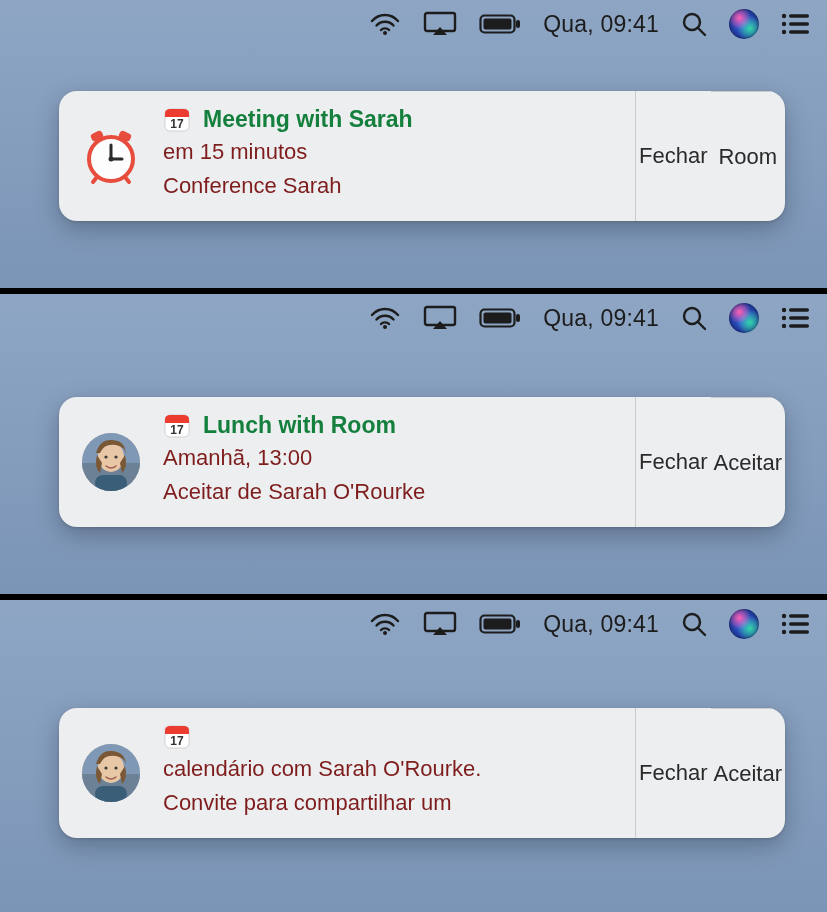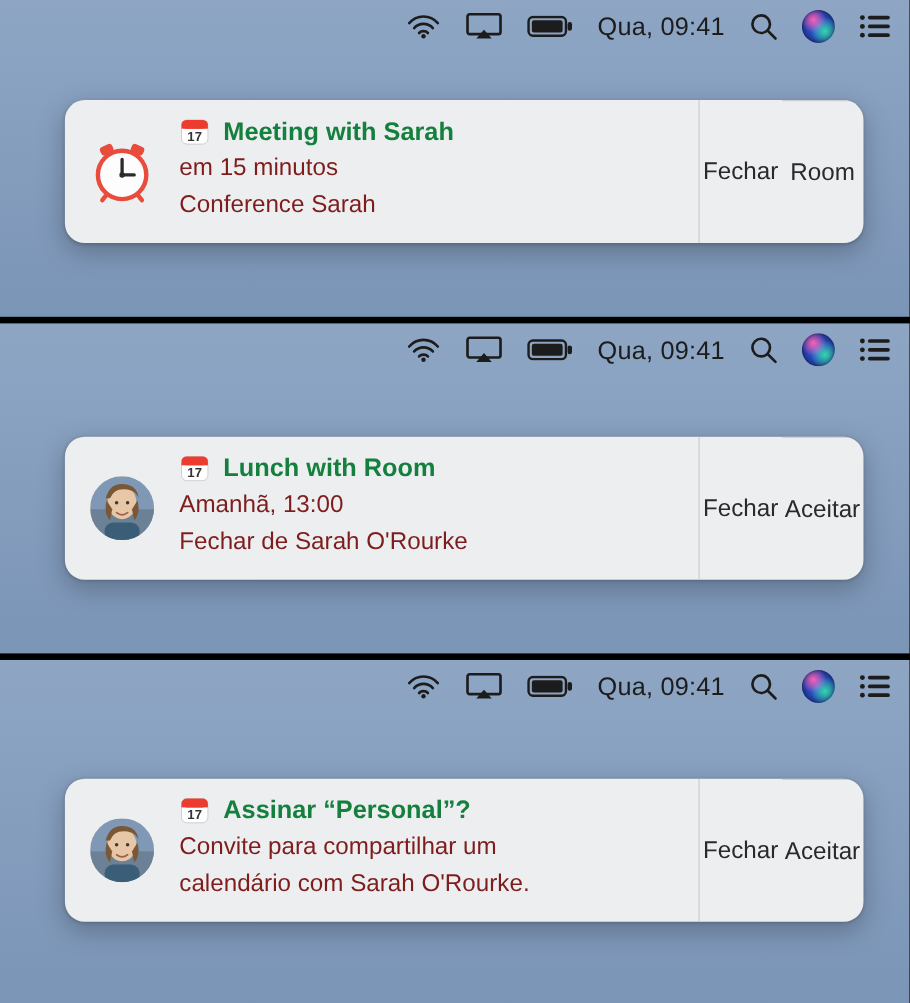--- a/index.html
+++ b/index.html
@@ -297,21 +297,21 @@
           <svg width="26" height="26" viewBox="0 0 26 26">
               <rect x="1" y="3" width="24" height="22" rx="5" fill="#fff" stroke="#bbb" stroke-width="0.6"></rect>
               <rect x="1" y="3" width="24" height="8" rx="5" fill="#ec3b2f"></rect>
               <rect x="1" y="8" width="24" height="3" fill="#ec3b2f"></rect>
               <text x="13" y="22" text-anchor="middle" font-size="12" font-weight="600" fill="#333" font-family="Helvetica">17</text>
             </svg>
         </span>
         <span class="card-title">Lunch with Room</span>
       </div>
       <div class="card-line">Amanhã, 13:00</div>
-      <div class="card-line">Fechar de Sarah O'Rourke</div>
+      <div class="card-line">Aceitar de Sarah O'Rourke</div>
     </div>
     <div class="card-actions">
       <button>Fechar</button>
       <button>Aceitar</button>
     </div>
   </div>
 </div>
 
 <div class="divider"></div>
 
@@ -382,23 +382,22 @@
     <div class="card-body">
       <div class="card-title-row">
         <span class="cal-icon">
           <svg width="26" height="26" viewBox="0 0 26 26">
               <rect x="1" y="3" width="24" height="22" rx="5" fill="#fff" stroke="#bbb" stroke-width="0.6"></rect>
               <rect x="1" y="3" width="24" height="8" rx="5" fill="#ec3b2f"></rect>
               <rect x="1" y="8" width="24" height="3" fill="#ec3b2f"></rect>
               <text x="13" y="22" text-anchor="middle" font-size="12" font-weight="600" fill="#333" font-family="Helvetica">17</text>
             </svg>
         </span>
-        <span class="card-title">Assinar “Personal”?</span>
       </div>
+      <div class="card-line">calendário com Sarah O'Rourke.</div>
       <div class="card-line">Convite para compartilhar um</div>
-      <div class="card-line">calendário com Sarah O'Rourke.</div>
     </div>
     <div class="card-actions">
       <button>Fechar</button>
       <button>Aceitar</button>
     </div>
   </div>
 </div>
 
 </body></html>

